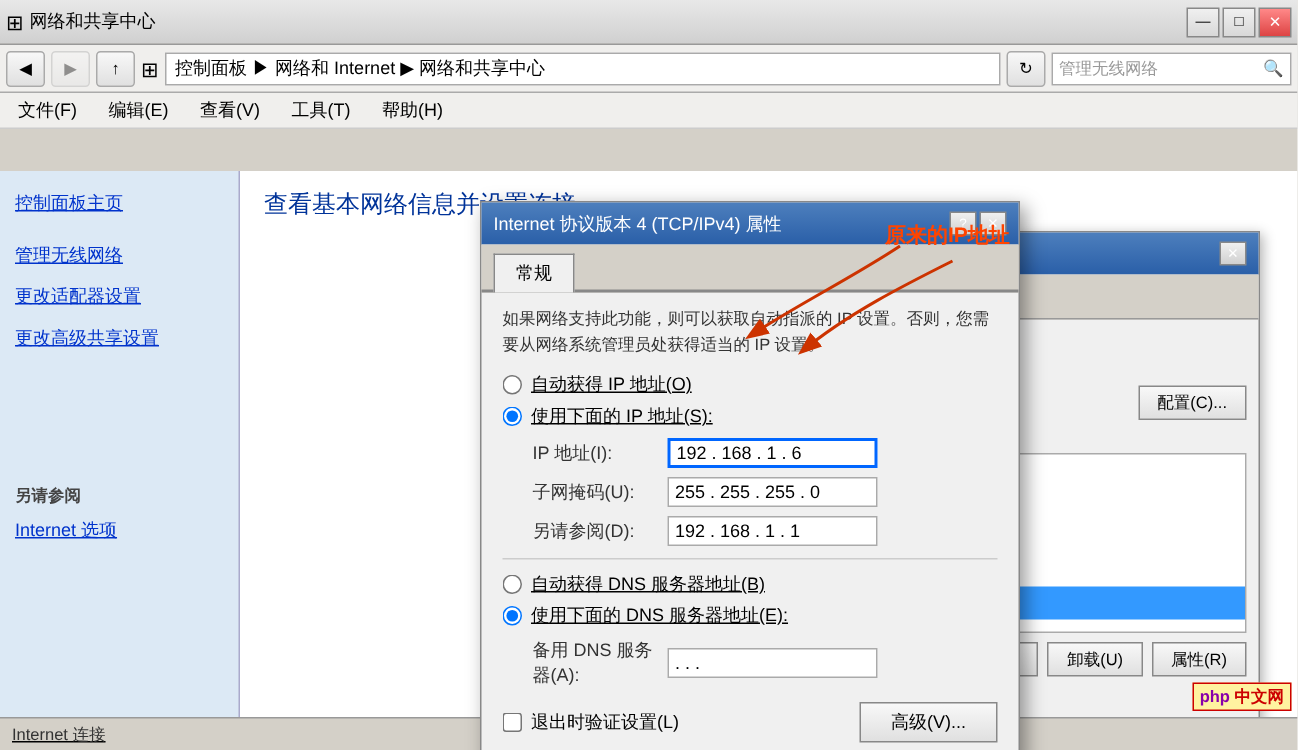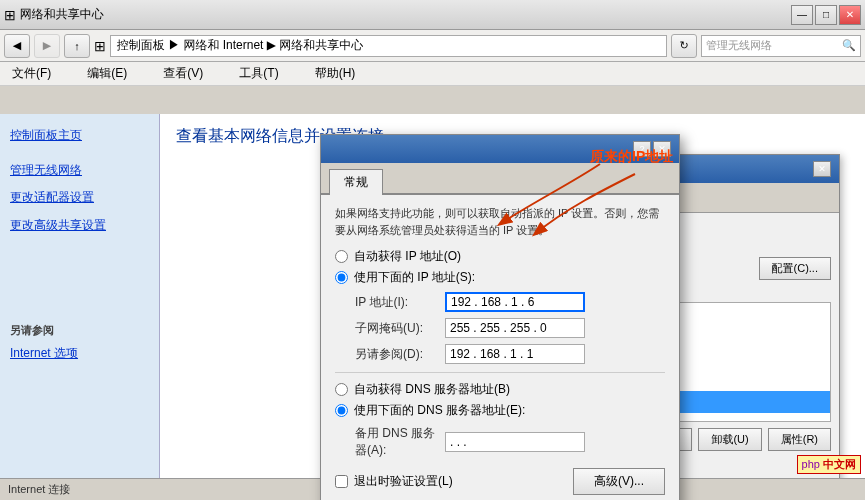--- a/index.html
+++ b/index.html
@@ -89,21 +89,21 @@
       color: #999;
     }
 
     
     .menu-bar {
       height: 24px;
       background: #f0efed;
       display: flex;
       align-items: center;
       padding: 0 4px;
-      gap: 20px;
+      gap: 5px;
       border-bottom: 1px solid #ccc;
     }
     .menu-item {
       padding: 2px 8px;
       cursor: pointer;
       font-size: 12px;
     }
 
     
     .main-area {
@@ -306,20 +306,21 @@
       padding: 10px 14px;
     }
     .info-text {
       font-size: 11px;
       color: #333;
       line-height: 1.5;
       margin-bottom: 10px;
     }
     .radio-group {
       margin-bottom: 6px;
+      text-decoration: underline;
     }
     .radio-row {
       display: flex;
       align-items: center;
       gap: 6px;
       margin-bottom: 4px;
       font-size: 12px;
     }
     .field-row {
       display: flex;
@@ -392,20 +393,21 @@
       left: 0;
       right: 0;
       height: 22px;
       background: #d4d0c8;
       border-top: 1px solid #999;
       display: flex;
       align-items: center;
       padding: 0 8px;
       font-size: 11px;
       gap: 8px;
+      text-decoration: underline;
     }
 
     
     .php-watermark {
       position: absolute;
       bottom: 26px;
       right: 4px;
       font-size: 11px;
       color: #cc0000;
       font-weight: bold;
@@ -542,20 +544,21 @@
 通讯.</div>
       </div>
       <div class="bg-btn-row">
         <button class="small-btn">确定</button>
         <button class="small-btn">取消</button>
       </div>
     </div>
 
     <div class="tcpip-dialog">
       <div class="tcpip-title">
+        <span>Internet 协议版本 4 (TCP/IPv4) 属性</span>
         <div class="tcpip-controls">
           <div class="tcpip-btn">?</div>
           <div class="tcpip-btn">✕</div>
         </div>
       </div>
       <div class="tcpip-tabs">
         <div class="tcpip-tab active">常规</div>
       </div>
       <div class="tcpip-body">
         <div class="info-text">如果网络支持此功能，则可以获取自动指派的 IP 设置。否则，您需要从网络系统管理员处获得适当的 IP 设置。</div>
@@ -627,19 +630,19 @@
         <marker id="ah2" markerWidth="8" markerHeight="8" refX="6" refY="3" orient="auto">
           <path d="M0,0 L0,6 L8,3 z" fill="#cc3300"></path>
         </marker>
       </defs>
       <path d="M 120,5 C 90,20 50,40 20,65" stroke="#cc3300" stroke-width="2" fill="none" marker-end="url(#ah2)"></path>
     </svg>
   </div>
 </div>
 
 <div class="php-watermark">
-  <span style="color:#8800aa;font-weight:normal;text-align:right;">php</span>
+  <span style="color:#8800aa;font-weight:bold;text-align:right;">php</span>
   <span style="color:#cc0000;"> 中文网</span>
 </div>
 
 <div class="status-bar">
   <span style="color:#333;font-size:11px;">Internet 连接</span>
 </div>
 
 </body></html>

